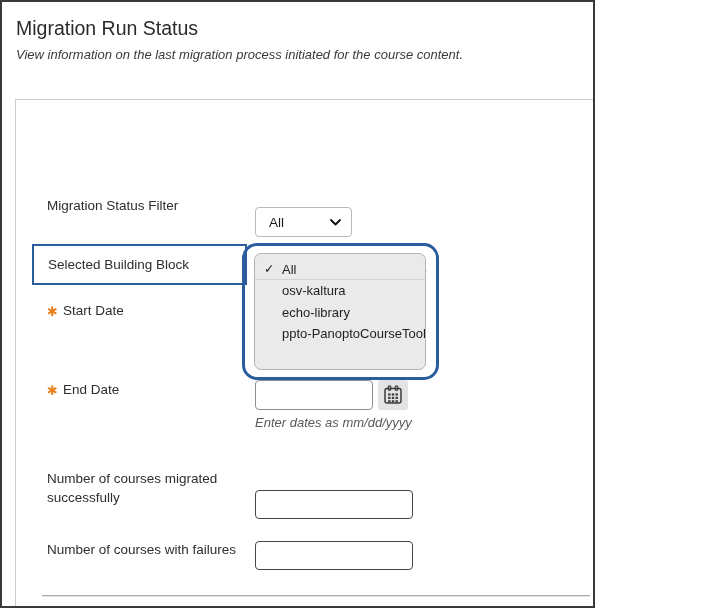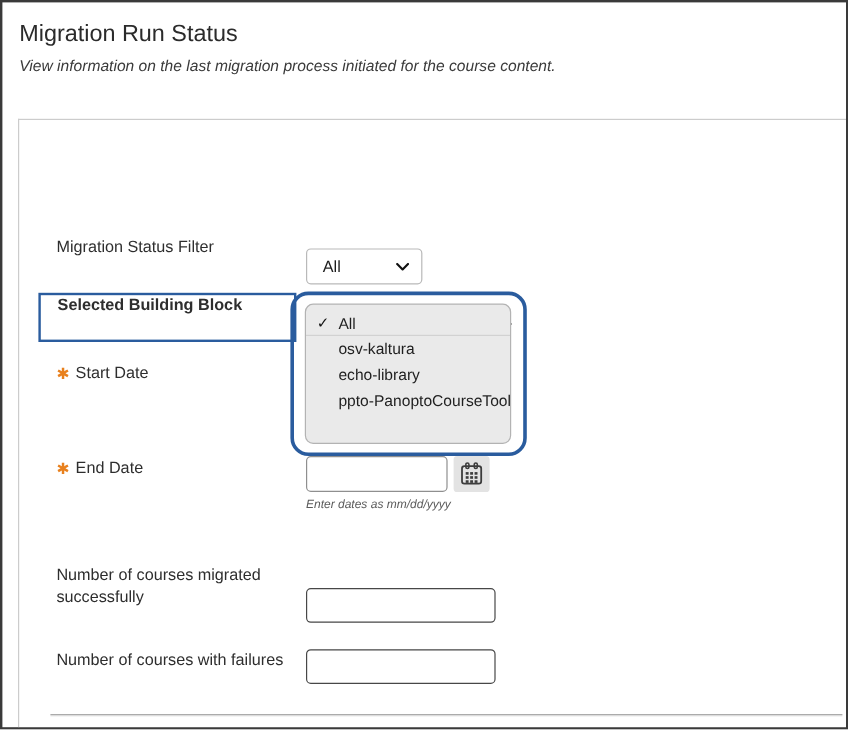--- a/index.html
+++ b/index.html
@@ -6,21 +6,21 @@
     --blue:#2a5c9e;
     --orange:#e8801d;
   }
   *{box-sizing:border-box;margin:0;padding:0;}
   body{
     font-family:"Liberation Sans","DejaVu Sans",sans-serif;
     background:#ffffff;
   }
   #screen{
     position:relative;
-    width:707px;height:608px;
+    width:595px;height:608px;
     background:#ffffff;
     border:2px solid #3a3a3a;
     overflow:hidden;
   }
   
   .page-title{
     position:absolute;left:14px;top:15px;
     font-size:19.5px;font-weight:400;color:#2b2b2b;
   }
   .page-subtitle{
@@ -54,21 +54,21 @@
     position:absolute;left:253px;top:205px;width:97px;height:30px;
     background:#ffffff;border:1px solid #b9b9b9;border-radius:4px;
     display:flex;align-items:center;justify-content:space-between;
     padding:0 10px 0 13px;cursor:pointer;
     font-size:13.5px;color:#1d1d1d;
   }
   
   .label-highlight-box{
     position:absolute;left:30px;top:242px;width:215px;height:41px;
     border:2px solid var(--blue);background:#ffffff;
-    display:flex;align-items:flex-start;padding-left:14px;font-weight:bold;
+    display:flex;align-items:center;padding-left:14px;
   }
   .callout{
     position:absolute;left:240px;top:241px;width:197px;height:137px;
     border:3px solid var(--blue);border-radius:15px;background:transparent;
   }
   .menu{
     position:absolute;left:9px;top:7px;width:172px;height:117px;
     background:#eaeaea;border:1px solid #b3b3b3;border-radius:7px;
     padding:5px 0;overflow:hidden;
   }
@@ -99,21 +99,21 @@
   .end-input{
     left:253px;top:378px;width:118px;height:30px;border:1px solid #8f8f8f;
   }
   .calendar-btn{
     position:absolute;left:376px;top:378px;width:30px;height:30px;
     background:#e3e3e3;border:none;border-radius:3px;cursor:pointer;
     display:flex;align-items:center;justify-content:center;padding:0;
   }
   .date-hint{
     position:absolute;left:253px;top:413px;
-    font-size:10px;font-style:italic;color:#5a5a5a;
+    font-size:13px;font-style:italic;color:#5a5a5a;
   }
   .search-btn{
     position:absolute;left:45px;top:438px;width:67px;height:29px;
     background:#d6d6d6;border:none;border-radius:1px;cursor:pointer;
     font-family:"Liberation Sans","DejaVu Sans",sans-serif;
     font-size:12.5px;font-weight:700;color:#333333;
   }
   
   .migrated-label{
     position:absolute;left:45px;top:468px;width:205px;line-height:18.5px;

